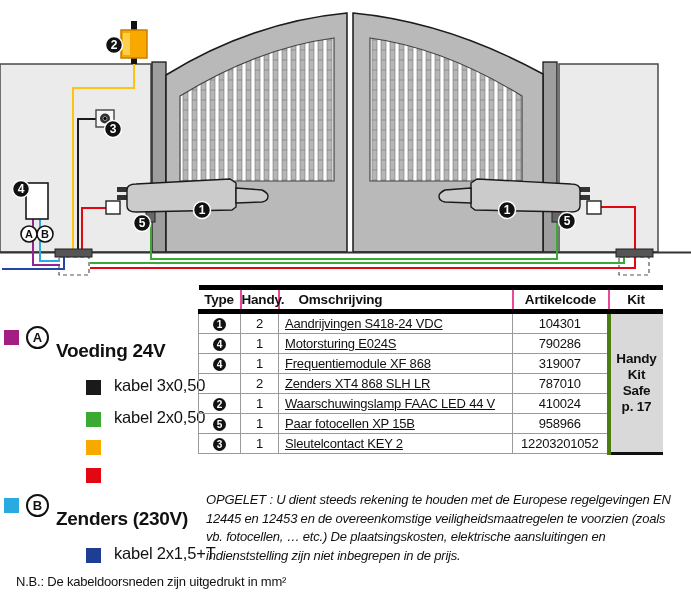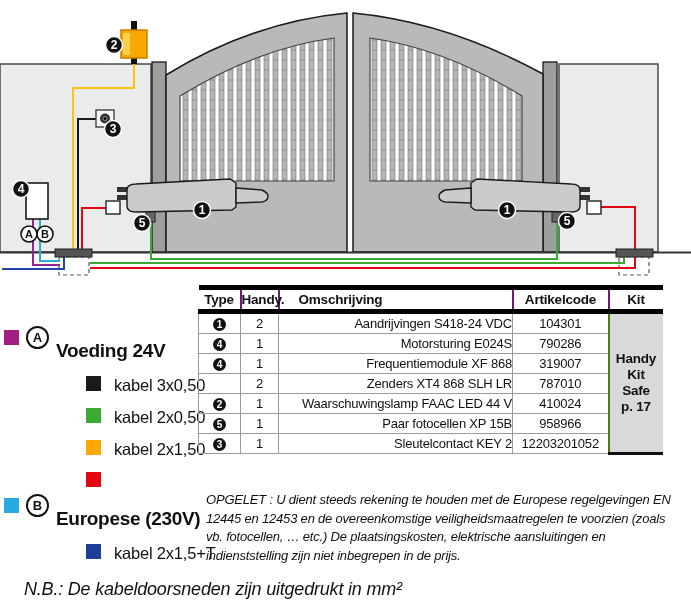--- a/index.html
+++ b/index.html
@@ -13,47 +13,47 @@
   
   .legend{position:absolute;left:4px;}
   .legend-a{top:312px;}
   .legend-b{top:480px;}
   .lg-title{display:flex;align-items:center;margin-bottom:14px;}
   .lg-sq{width:15px;height:15px;display:inline-block;flex:0 0 auto;}
   .lg-circ{width:19px;height:19px;border:2px solid #111;border-radius:50%;
            display:inline-flex;align-items:center;justify-content:center;
            font-weight:bold;font-size:13px;margin:0 7px 0 7px;background:#fff;}
   .lg-name{font-weight:bold;font-size:19px;letter-spacing:-0.3px;margin-top:28px;}
-  .lg-item{display:flex;align-items:flex-start;margin:0 0 13px 53px;padding-left:29px;}
+  .lg-item{display:flex;align-items:flex-end;margin:0 0 13px 53px;padding-left:29px;}
   .lg-item .lg-sq{margin-right:13px;}
   .lg-label{font-size:16.5px;letter-spacing:-0.2px;}
 
   
   .parts{position:absolute;left:198px;top:285px;border-collapse:collapse;
          table-layout:fixed;width:464px;font-size:13px;}
   .parts th{border-top:5px solid #000;border-bottom:5px solid #000;
-            border-right:2px solid #701a75;font-size:13.5px;font-weight:bold;
+            border-right:2px solid #ec4899;font-size:13.5px;font-weight:bold;
             padding:2px 0;letter-spacing:-0.2px;}
   .parts th:last-child{border-right:none;}
   .parts th.h-desc{text-align:left;padding-left:19px;}
   .parts td{border:1px solid #9b9b9b;height:19px;padding:0;text-align:center;
             letter-spacing:-0.2px;}
-  .parts td.c-desc{text-align:right;padding-left:6px;}
-  .parts td.c-kit{background:#d9d9d9;border:none;border-left:2px solid #4d7c0f;
+  .parts td.c-desc{text-align:left;padding-left:6px;text-decoration:underline;}
+  .parts td.c-kit{background:#d9d9d9;border:none;border-left:4px solid #4d7c0f;
                   border-bottom:3px solid #111;vertical-align:middle;
                   font-weight:bold;font-size:13.5px;line-height:16px;}
   .tcirc{display:inline-block;width:13px;height:13px;border-radius:50%;
          background:#111;color:#fff;font-weight:bold;font-size:10px;
          line-height:13px;text-align:center;vertical-align:middle;}
   .tcirc:empty{background:transparent;}
 
   
   .opgelet{position:absolute;left:206px;top:478px;width:472px;
            font-style:italic;font-size:13px;line-height:18.5px;letter-spacing:-0.2px;}
-  .nb{position:absolute;left:24px;top:561px;font-style:italic;font-size:18px;
+  .nb{position:absolute;left:16px;top:561px;font-size:13px;
       letter-spacing:-0.2px;}
 </style>
 </head>
 <body>
 
 <div class="page">
 
   <svg class="diagram" width="691" height="285" viewBox="0 0 691 285">
     <defs>
       <pattern id="bars" width="9" height="10" patternUnits="userSpaceOnUse">
@@ -176,32 +176,31 @@
     <div class="lg-item">
       <span class="lg-sq" style="background-color: rgb(26, 26, 26);"></span>
       <span class="lg-label">kabel 3x0,50</span>
     </div>
     <div class="lg-item">
       <span class="lg-sq" style="background-color: rgb(58, 170, 53);"></span>
       <span class="lg-label">kabel 2x0,50</span>
     </div>
     <div class="lg-item">
       <span class="lg-sq" style="background-color: rgb(249, 168, 0);"></span>
-      <span class="lg-label">kabel 2x1,50</span>
     </div>
     <div class="lg-item">
       <span class="lg-sq" style="background-color: rgb(227, 6, 19);"></span>
     </div>
   </div>
 
   <div class="legend legend-b">
     <div class="lg-title">
       <span class="lg-sq" style="background-color: rgb(41, 171, 226);"></span>
       <span class="lg-circ">B</span>
-      <span class="lg-name">Europese (230V)</span>
+      <span class="lg-name">Zenders (230V)</span>
     </div>
     <div class="lg-item">
       <span class="lg-sq" style="background-color: rgb(29, 62, 148);"></span>
       <span class="lg-label">kabel 2x1,5+T</span>
     </div>
   </div>
 
   <table class="parts">
     <colgroup>
       <col style="width:42px">

